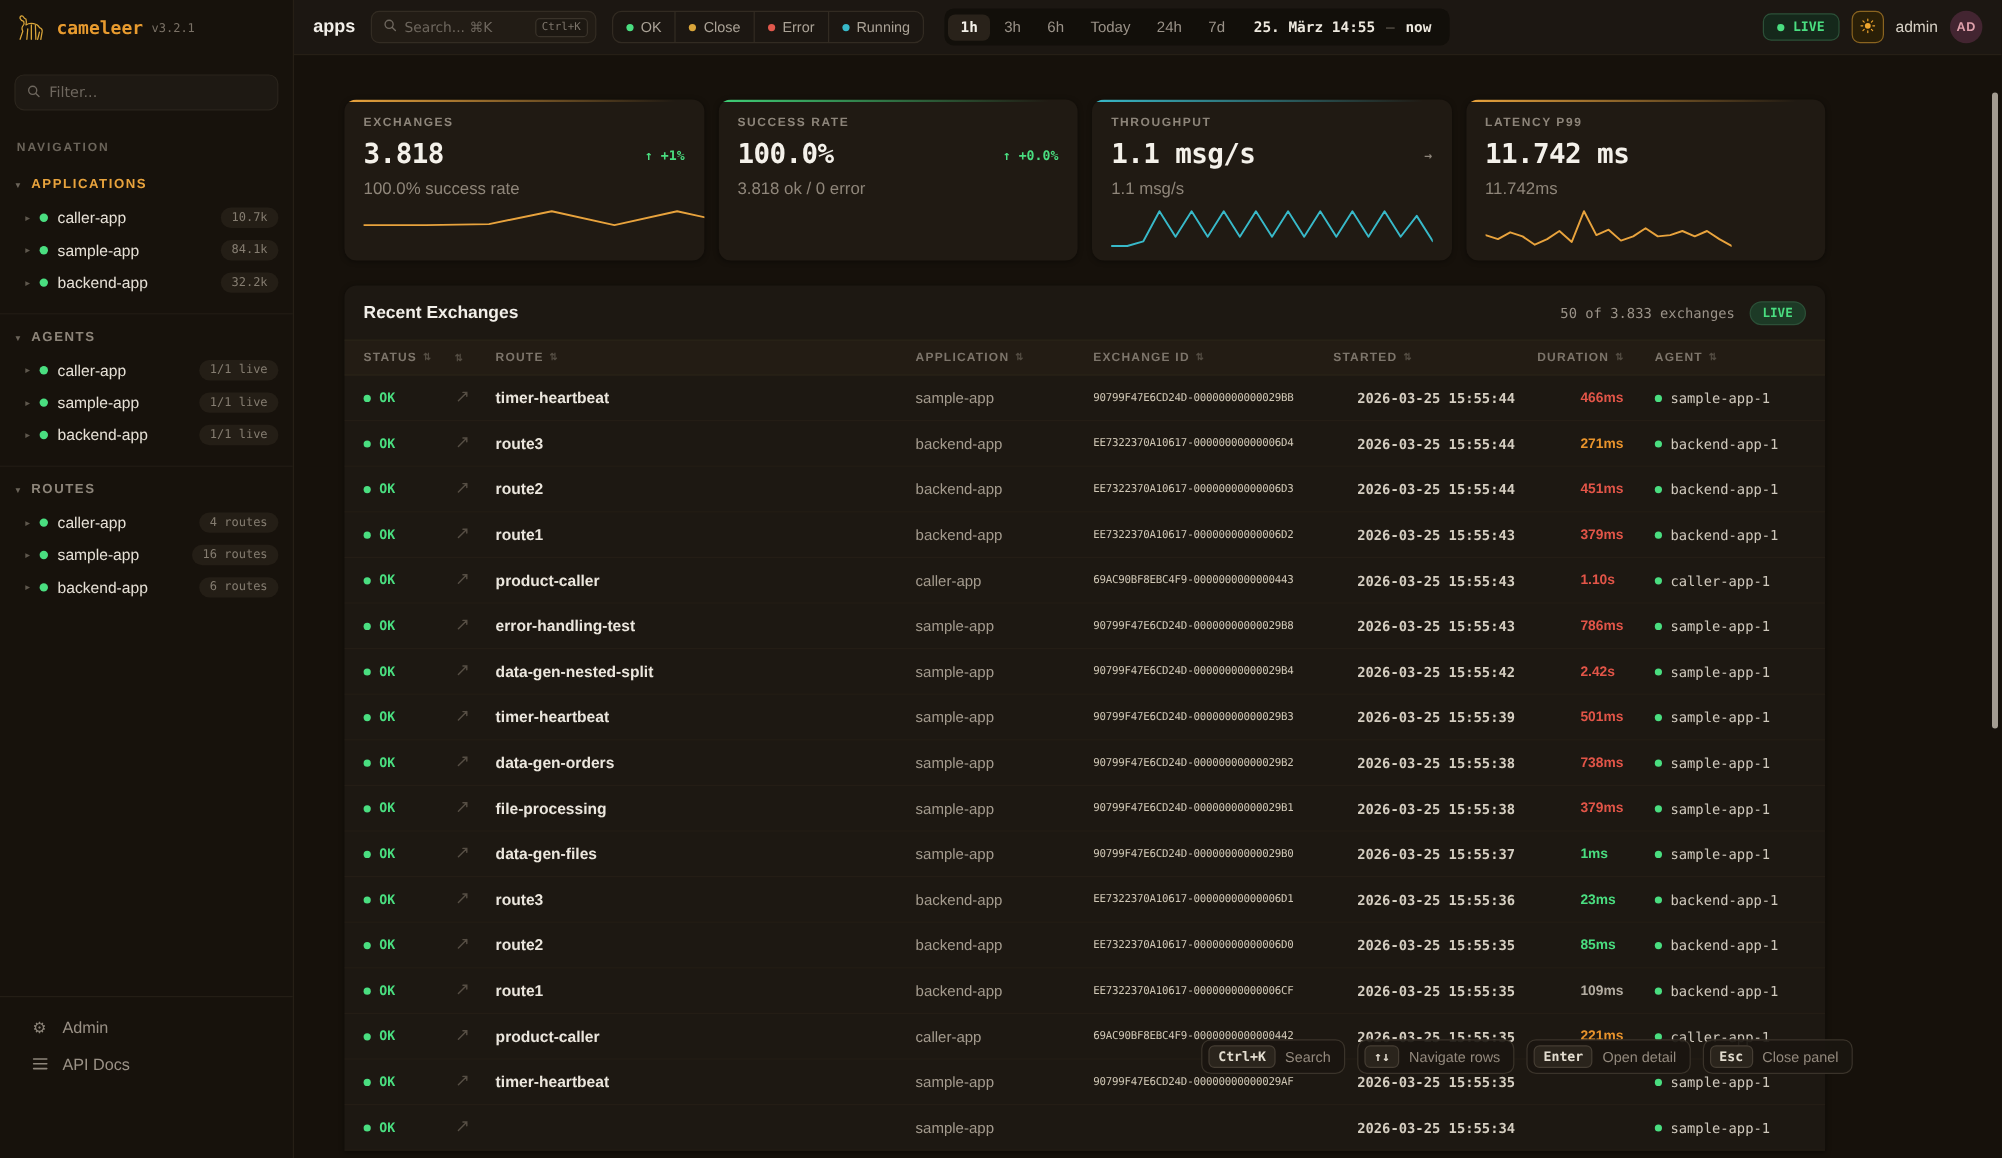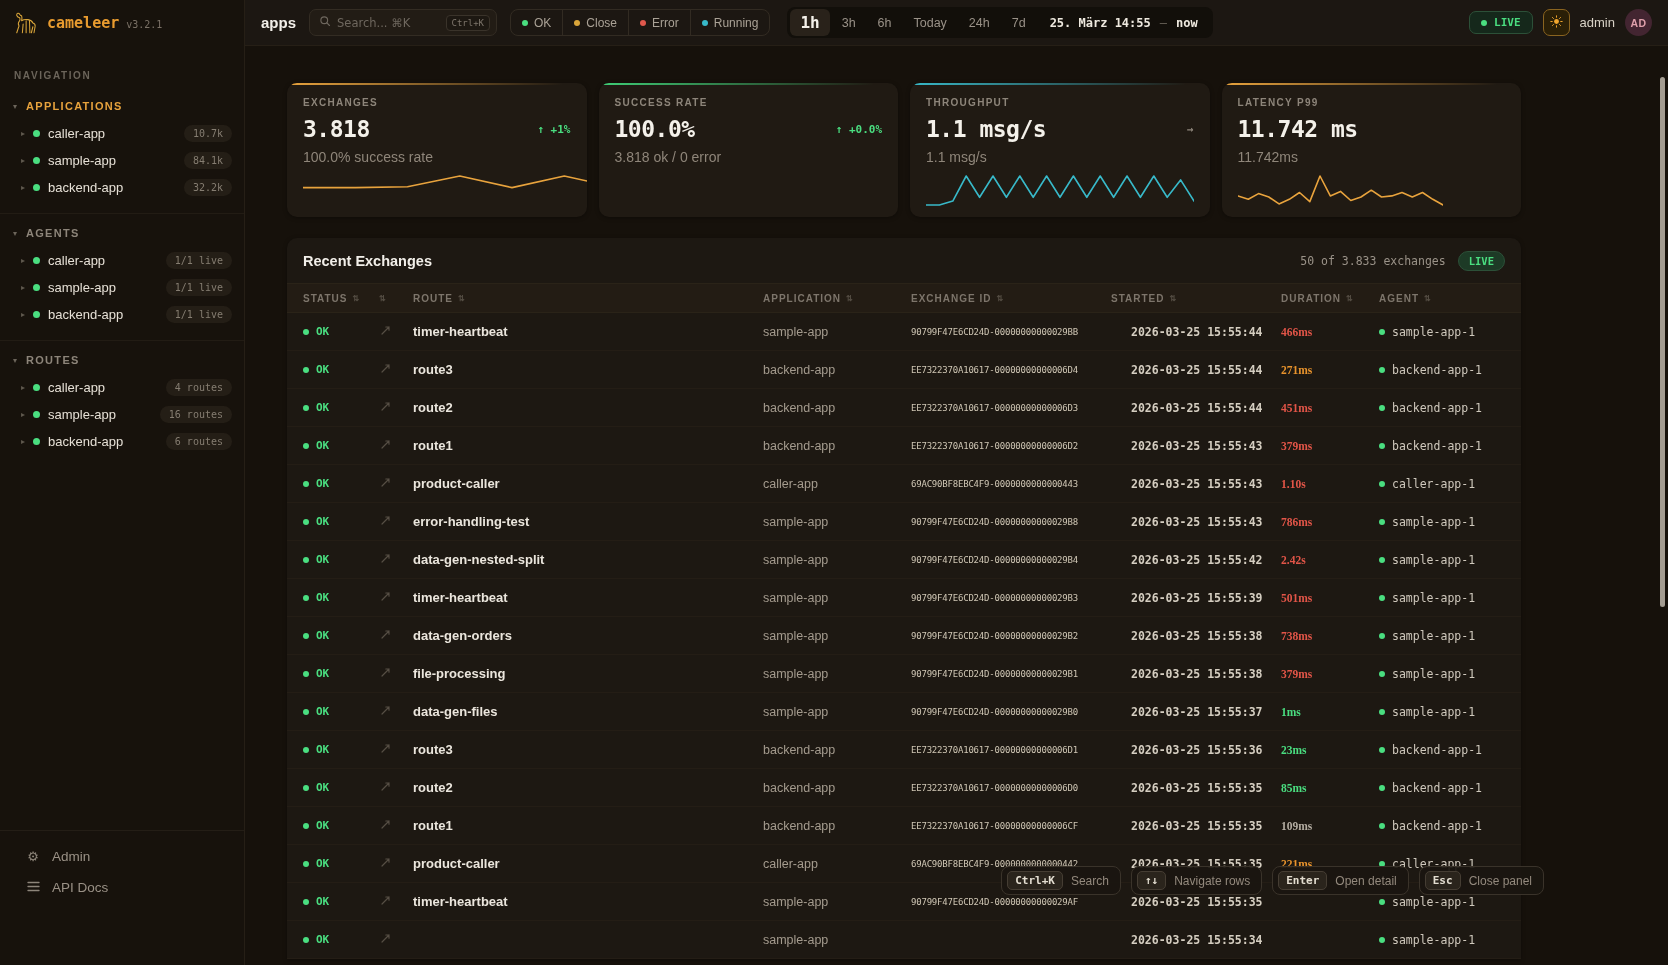--- a/index.html
+++ b/index.html
@@ -47,21 +47,21 @@
   .searchbox{ width:188px; height:27px; background:#221c15; border:1px solid #332c23; border-radius:7px; display:flex; align-items:center; gap:6px; padding:0 6px 0 9px; }
   .searchbox input{ flex:1; min-width:0; background:transparent; border:none; outline:none; color:#cfc8ba; font-size:11.5px; font-family:"DejaVu Sans", "Liberation Sans", sans-serif; }
   .searchbox input::placeholder{ color:#6e675e; }
   .kbd-badge{ border:1px solid #3a332a; background:#1d1812; border-radius:4px; font-family:"DejaVu Sans Mono", monospace; font-size:9px; color:#7d756b; padding:2px 5px; white-space:nowrap; }
   .chips{ display:flex; border:1px solid #322b22; border-radius:8px; height:27px; overflow:hidden; }
   .chip{ display:flex; align-items:center; gap:6px; padding:0 11px; font-size:12px; color:#aaa296; border-left:1px solid #322b22; background:transparent; }
   .chip:first-child{ border-left:none; }
   .chip .dot{ width:6px; height:6px; }
   .timegroup{ display:flex; align-items:center; background:#120f0a; border-radius:8px; height:31px; padding:2px 3px; margin-left:4px; }
   .range{ padding:4px 10px; font-size:12.5px; color:#9a9288; border-radius:6px; background:transparent; border:none; font-family:"Liberation Sans", sans-serif; }
-  .range.active{ background:#29221a; color:#f4f1ea; font-weight:bold; font-family:"DejaVu Sans Mono", monospace; font-size:16px; }
+  .range.active{ background:#29221a; color:#f4f1ea; font-weight:bold; font-family:"DejaVu Sans Mono", monospace; font-size:12px; }
   .daterange{ display:flex; align-items:center; gap:9px; padding:0 12px 0 14px; font-family:"DejaVu Sans Mono", monospace; font-size:12px; }
   .daterange .date, .daterange .now{ color:#eee9df; font-weight:bold; }
   .daterange .sep{ color:#6b645a; }
   .top-right{ margin-left:auto; display:flex; align-items:center; gap:10px; }
   .live-badge{ display:flex; align-items:center; gap:7px; background:#15281b; border:1px solid #2c5038; border-radius:7px; padding:4px 11px; color:#4ade80; font-family:"DejaVu Sans Mono", monospace; font-size:11px; font-weight:bold; }
   .live-badge .dot{ width:6px; height:6px; }
   .sun-btn{ width:27px; height:27px; border-radius:7px; border:1px solid #8a6420; background:#2a1f07; display:flex; align-items:center; justify-content:center; }
   .username{ font-size:13px; color:#d8d2c6; }
   .avatar{ width:27px; height:27px; border-radius:50%; background:#432531; color:#dfa0ab; font-size:10.5px; font-weight:bold; display:flex; align-items:center; justify-content:center; letter-spacing:.5px; }
 
@@ -76,30 +76,30 @@
   .card-delta{ font-family:"DejaVu Sans Mono", monospace; font-size:11px; font-weight:bold; margin-left:8px; white-space:nowrap; }
   .card-sub{ font-size:14px; color:#8f867a; margin-top:7px; }
   .spark{ position:absolute; left:16px; right:16px; bottom:9px; height:38px; }
 
   .tablecard{ margin-top:21px; background:#1d1812; border-radius:10px 10px 0 0; overflow:hidden; box-shadow:0 1px 4px rgba(0,0,0,.35); }
   .table-top{ display:flex; align-items:center; padding:13px 16px 12px; gap:12px; }
   .t-title{ font-size:14.5px; font-weight:bold; color:#f2efe9; margin-right:auto; }
   .t-meta{ font-family:"DejaVu Sans Mono", monospace; font-size:11.5px; color:#9a9288; }
   .t-live{ background:#1d3a26; border:1px solid #2c5038; color:#4ade80; font-family:"DejaVu Sans Mono", monospace; font-size:10.5px; font-weight:bold; padding:3px 10px; border-radius:999px; }
   .thead{ display:grid; grid-template-columns:76px 34px 350px 148px 200px 170px 98px 1fr; padding:0 16px; height:30px; align-items:center; background:#231c14; border-top:1px solid #2a2318; border-bottom:1px solid #2a2318; }
-  .th{ font-size:10px; letter-spacing:1px; font-weight:bold; color:#7d756b; display:flex; align-items:center; gap:5px; }
+  .th{ font-size:10px; letter-spacing:1px; font-weight:bold; color:#7d756b; display:flex; gap:5px; }
   .sort{ font-size:8px; color:#544d43; }
   .row{ display:grid; grid-template-columns:76px 34px 350px 148px 200px 170px 98px 1fr; padding:0 16px; height:38px; align-items:center; border-bottom:1px solid #241d15; }
   .cell-status{ display:flex; align-items:center; gap:7px; font-family:"DejaVu Sans Mono", monospace; font-size:11px; font-weight:bold; color:#4ade80; }
   .cell-status .dot{ width:6px; height:6px; }
   .cell-route{ font-size:13px; font-weight:bold; color:#ebe6dd; }
   .cell-app{ font-size:12.5px; color:#a49b8e; }
   .cell-id{ font-family:"DejaVu Sans Mono", monospace; font-size:9px; color:#cfc6b4; letter-spacing:-0.2px; }
   .cell-started{ font-family:"DejaVu Sans Mono", monospace; font-size:11.5px; font-weight:bold; color:#d5cec1;margin-left:20px; }
-  .cell-dur{ font-family:Liberation Serif, serif; font-size:11.5px; font-weight:bold; }
+  .cell-dur{ font-family:Liberation Sans, sans-serif; font-size:11.5px; font-weight:bold;margin-left:36px; }
   .cell-agent{ display:flex; align-items:center; gap:7px; font-family:"DejaVu Sans Mono", monospace; font-size:11.5px; color:#cfc8bc; }
   .cell-agent .dot{ width:6px; height:6px; }
 
   
   .hints{ position:absolute; bottom:70px; right:124px; display:flex; gap:10px; }
   .hint{ display:flex; align-items:center; gap:8px; background:rgba(26,21,16,.93); border:1px solid #3a332a; border-radius:8px; padding:4px 11px 4px 5px; }
   .hint .key{ background:#2a241c; border:1px solid #453d33; border-radius:5px; font-family:"DejaVu Sans Mono", monospace; font-size:11px; font-weight:bold; color:#e3ddd0; padding:2px 7px; white-space:nowrap; }
   .hint .lab{ font-size:12px; color:#93897d; white-space:nowrap; }
   .scrollthumb{ position:absolute; right:3px; top:77px; width:5px; height:530px; background:#a39c91; border-radius:3px; }
 </style>
@@ -110,20 +110,29 @@
 
   <aside class="sidebar">
     <div class="logo-row">
       <span class="logo-ico">
         <svg width="27" height="24" viewBox="0 0 36 32">
           <path d="M5 29 L8 20 Q6 16 8.5 13.5 Q10 12 9 9 Q6 8.5 5 6 Q4.5 3.5 6.5 3 Q8 2.7 9 4.5 Q9.6 6 11.5 6.5 Q12.5 10 11.5 13 Q15 10.5 20 11.5 Q25 12.5 26.5 16 Q30 17 29.5 20.5 L28 29 M26.5 21 L24.5 29 M12.5 29 L13.5 17.5 M17.5 29 L17.5 13 M22.5 29 L22 13.5" fill="none" stroke="#d9a53a" stroke-width="1.4" stroke-linecap="round" stroke-linejoin="round"></path>
         </svg>
       </span>
       <span class="brand">cameleer</span>
       <span class="version">v3.2.1</span>
+    </div>
+    <div class="filter-wrap">
+      <span class="ico">
+        <svg width="12" height="12" viewBox="0 0 16 16">
+            <circle cx="7" cy="7" r="4.5" fill="none" stroke="#6e675e" stroke-width="1.5"></circle>
+            <line x1="10.5" y1="10.5" x2="14" y2="14" stroke="#6e675e" stroke-width="1.5" stroke-linecap="round"></line>
+          </svg>
+      </span>
+      <input placeholder="Filter..." style="">
     </div>
     <div class="nav-label">NAVIGATION</div>
     <div id="sections">
         <div class="side-section">
           <div class="section-header">
             <span class="sec-caret">▾</span>
             <span class="sec-label" style="color: rgb(232, 163, 61);">APPLICATIONS</span>
           </div>
           <div class="side-item">
             <span class="item-caret">▸</span>

